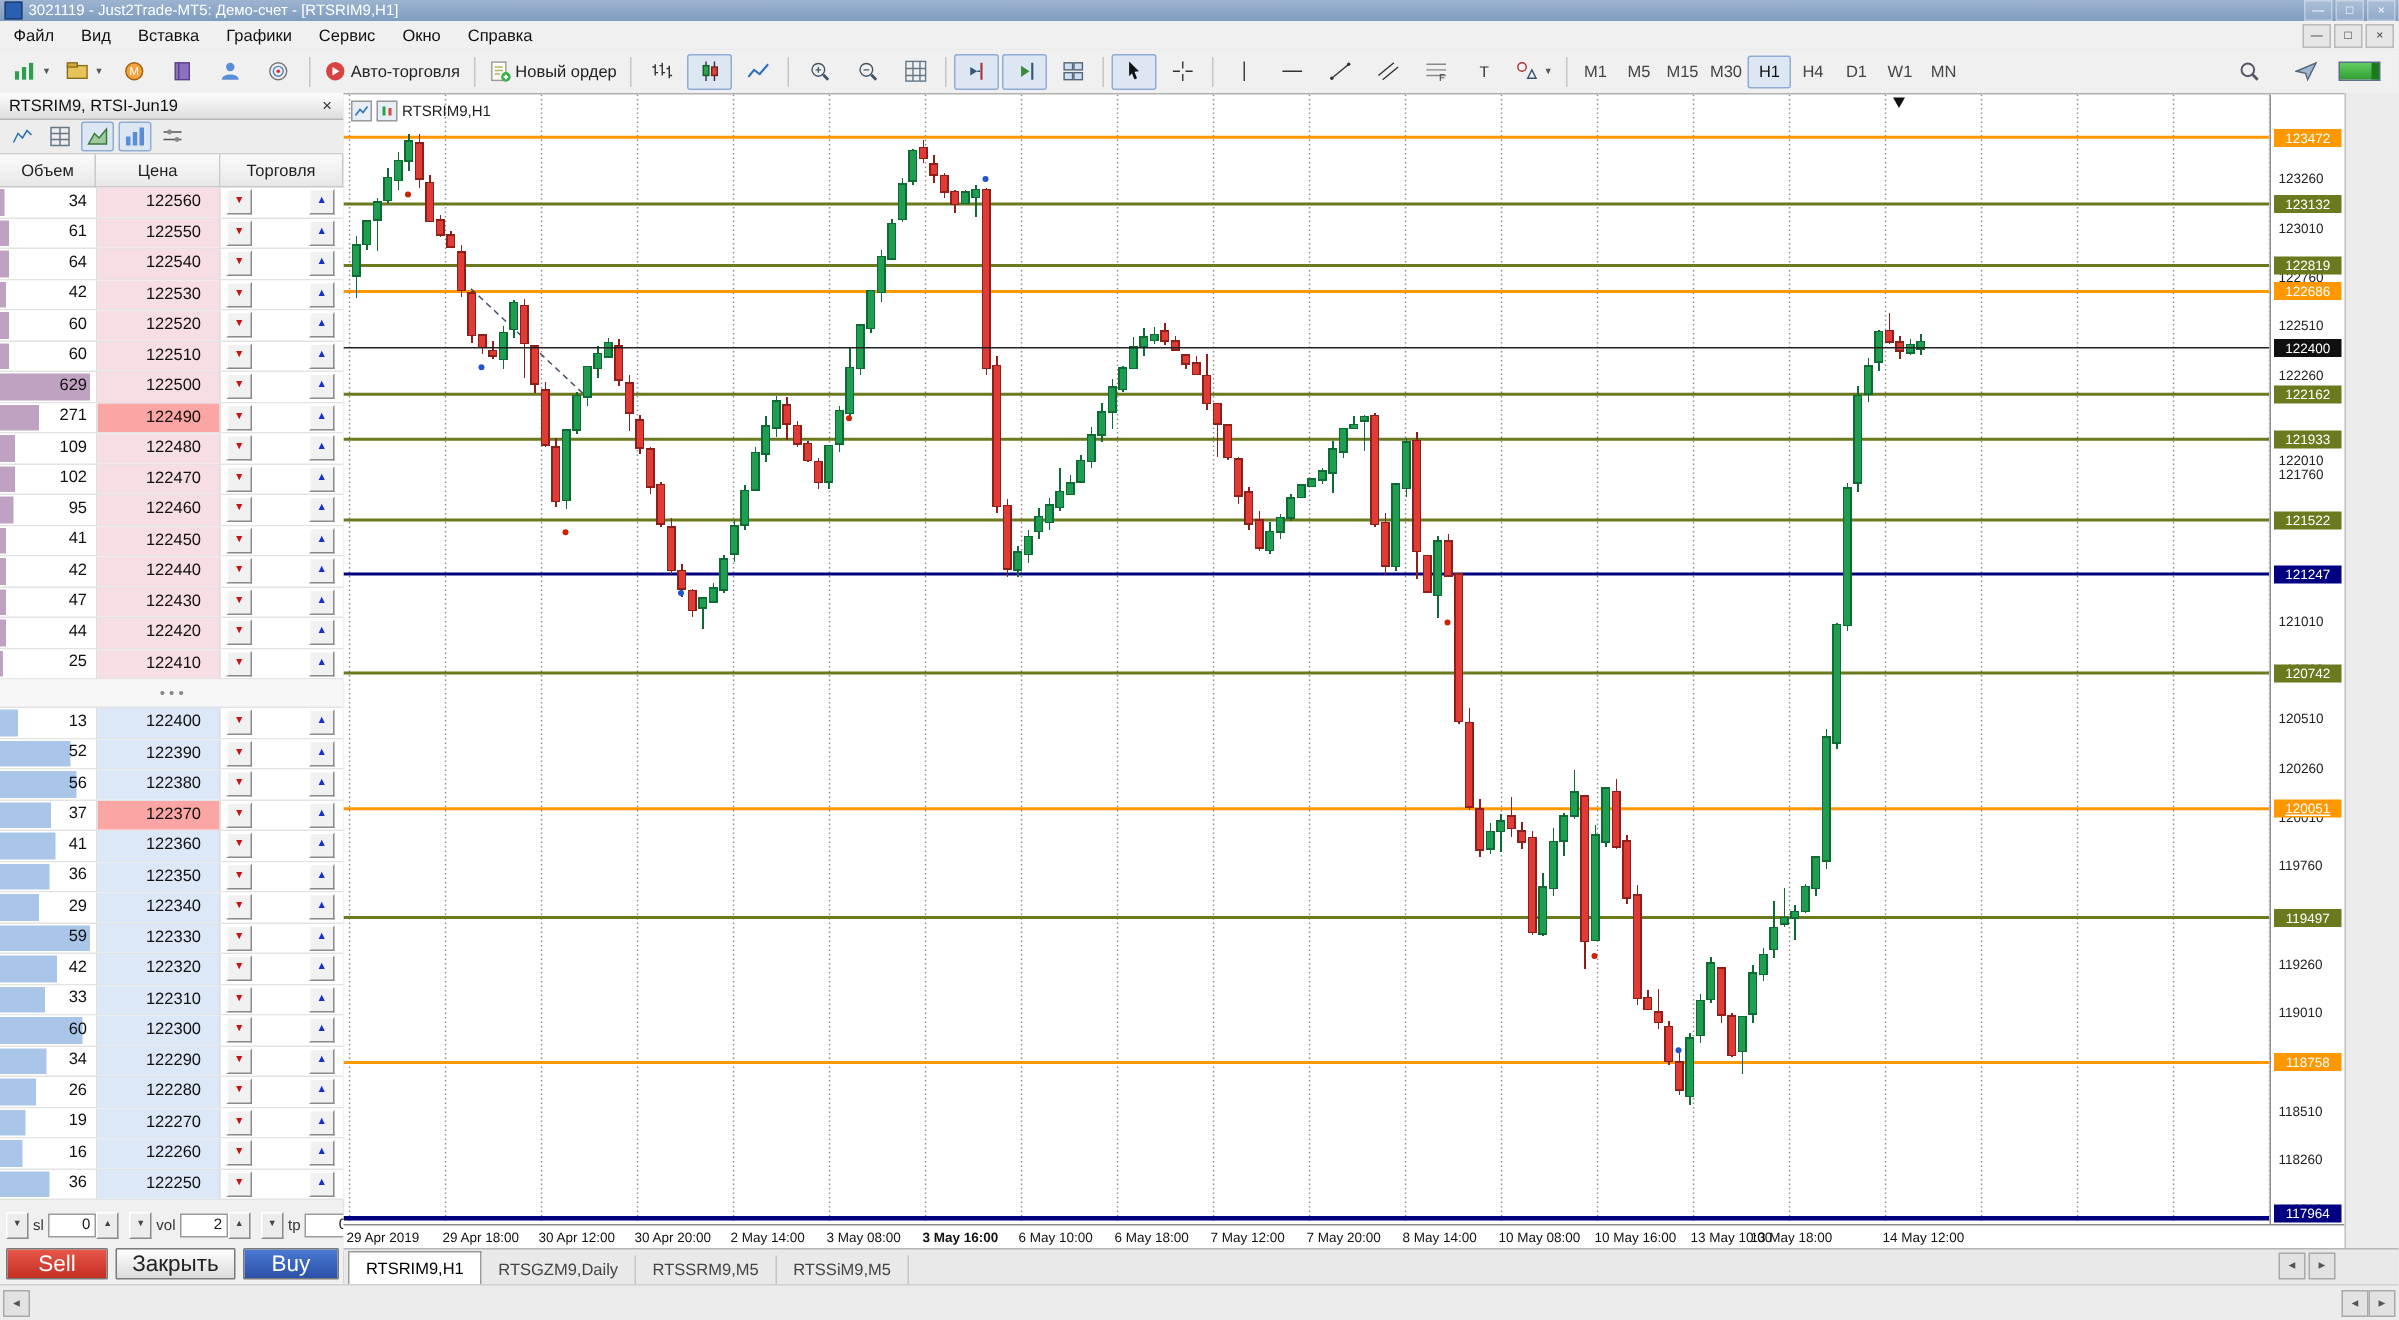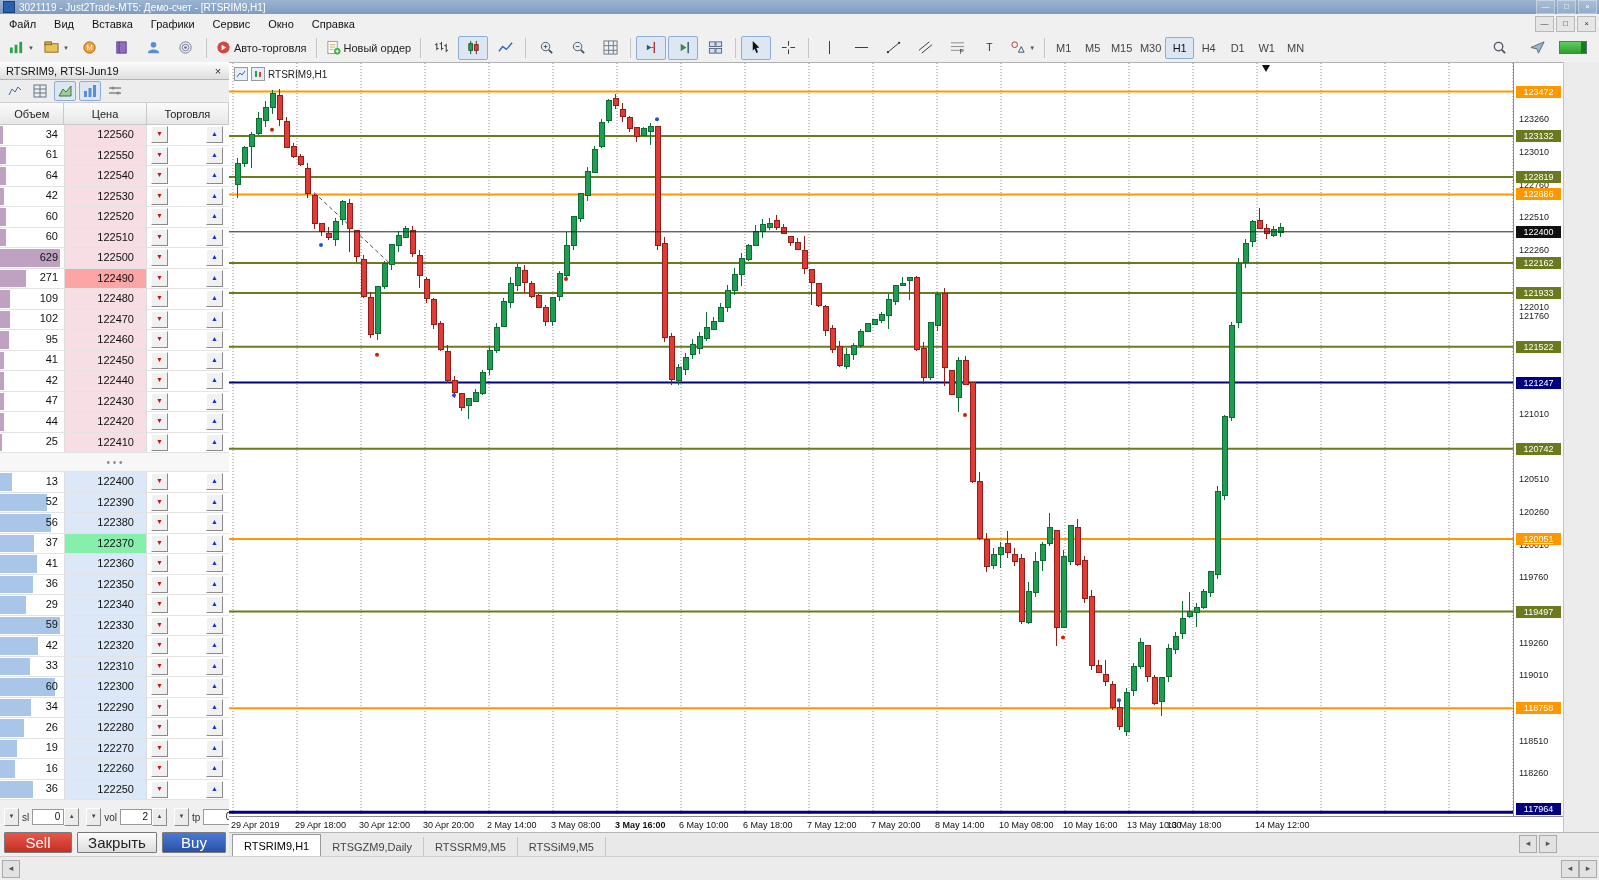--- a/index.html
+++ b/index.html
@@ -660,21 +660,21 @@
           <div class="cell-trade">
             <span class="arr-btn arr-sell" style="color: rgb(204, 17, 17);">▼</span>
             <span class="arr-btn arr-buy" style="color: rgb(17, 51, 204);">▲</span>
           </div>
         </div>
         <div class="dom-row">
           <div class="cell-vol">
             <div class="bar" style="width: 34px; background: rgb(169, 198, 232);"></div>
             <span class="vt">37</span>
           </div>
-          <div class="cell-price" style="background: #86efac;">122370</div>
+          <div class="cell-price" style="background: #fca5a5;">122370</div>
           <div class="cell-trade">
             <span class="arr-btn arr-sell" style="color: rgb(204, 17, 17);">▼</span>
             <span class="arr-btn arr-buy" style="color: rgb(17, 51, 204);">▲</span>
           </div>
         </div>
         <div class="dom-row">
           <div class="cell-vol">
             <div class="bar" style="width: 37px; background: rgb(169, 198, 232);"></div>
             <span class="vt">41</span>
           </div>

